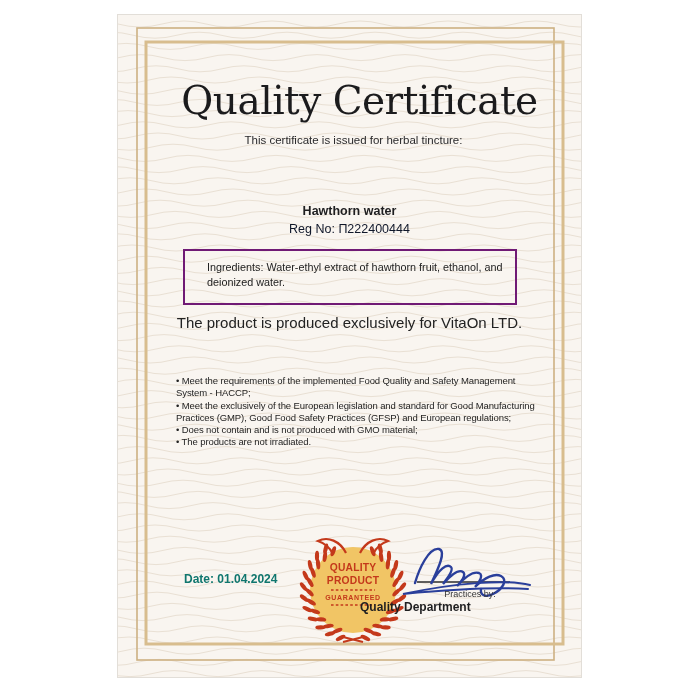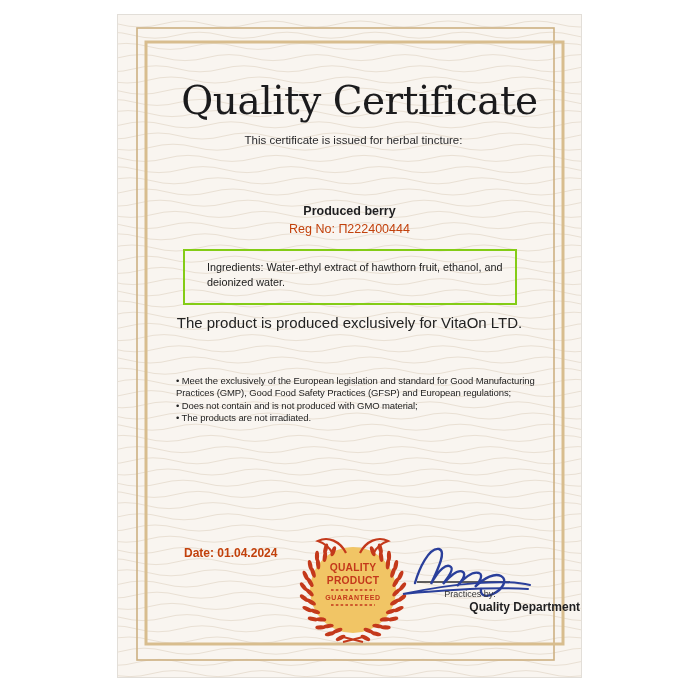--- a/index.html
+++ b/index.html
@@ -12,31 +12,31 @@
     background:#f9f5f0;outline:1px solid #e2ded8;overflow:hidden;
   }
   .abs{position:absolute;}
   .center{left:0;right:0;text-align:center;}
   .title{
     top:64px;font-family:"DejaVu Serif",serif;font-size:39px;line-height:44px;
     color:#1b1b1d;letter-spacing:-0.5px;font-weight:500;padding-left:20px;
   }
   .subtitle{top:119px;font-size:11.5px;color:#2a2a2c;padding-left:8px;}
   .product-name{top:189px;font-size:12.5px;font-weight:bold;color:#1e1e20;}
-  .reg-no{top:207px;font-size:12.5px;color:#c2410c;}
+  .reg-no{top:207px;font-size:12.5px;color:#0f172a;}
   .ing-box{
-    left:65px;top:234px;width:330px;height:52px;border:2px solid #84cc16;
+    left:65px;top:234px;width:330px;height:52px;border:2px solid #701a75;
     background:transparent;
   }
   .ing-text{left:22px;top:9px;width:312px;font-size:10.8px;line-height:15px;color:#222;}
   .exclusive{top:299px;font-size:15px;color:#222;}
   .reqs{left:58px;top:360px;width:368px;font-size:9.5px;line-height:12.3px;letter-spacing:-0.1px;color:#232323;}
-  .date{left:66px;top:531px;font-size:12px;font-weight:600;color:#c2410c;}
+  .date{left:66px;top:557px;font-size:12px;font-weight:600;color:#0f766e;}
   .produced-by{top:574px;left:252px;width:200px;text-align:center;font-size:9px;color:#333;}
-  .department{top:585px;left:242px;width:220px;text-align:right;font-size:12px;line-height:15px;font-weight:600;color:#1f1f21;}
+  .department{top:585px;left:242px;width:220px;text-align:left;font-size:12px;line-height:15px;font-weight:600;color:#1f1f21;}
   svg text.badge-big{font-family:"Liberation Sans",sans-serif;font-weight:bold;font-size:10.3px;letter-spacing:0.2px;text-anchor:middle;}
   svg text.badge-small{font-family:"Liberation Sans",sans-serif;font-weight:bold;font-size:7px;letter-spacing:0.6px;text-anchor:middle;}
 </style>
 </head>
 <body>
 
 <div class="page">
 
   <svg id="waves" class="abs" style="left:0;top:0" width="463" height="662" viewBox="0 0 463 662">
       <path d="M-44,9.0 q22,-6 44,0 q22,6 44,0 q22,-6 44,0 q22,6 44,0 q22,-6 44,0 q22,6 44,0 q22,-6 44,0 q22,6 44,0 q22,-6 44,0 q22,6 44,0 q22,-6 44,0 q22,6 44,0 q22,-6 44,0 q22,6 44,0" fill="none" stroke="#e9e0d4" stroke-width="1"></path>
@@ -101,30 +101,31 @@
     </svg>
 
   <svg class="abs" style="left:0;top:0" width="463" height="662" viewBox="0 0 463 662">
     <rect x="19" y="13" width="417" height="632" fill="none" stroke-width="1.6" stroke="#cdb183"></rect>
     <rect x="28" y="27" width="417" height="602" fill="none" stroke-width="3" stroke="#d8bd8e"></rect>
   </svg>
 
   <div class="abs center title">Quality Certificate</div>
   <div class="abs center subtitle">This certificate is issued for herbal tincture:</div>
 
-  <div class="abs center product-name">Produced berry</div>
+  <div class="abs center product-name">Hawthorn water</div>
   <div class="abs center reg-no">Reg No: П222400444</div>
 
   <div class="abs ing-box">
     <div class="abs ing-text">Ingredients: Water-ethyl extract of hawthorn fruit, ethanol, and deionized water.</div>
   </div>
 
   <div class="abs center exclusive">The product is produced exclusively for VitaOn LTD.</div>
 
   <div class="abs reqs">
+    <div>• Meet the requirements of the implemented Food Quality and Safety Management System - HACCP;</div>
     <div>• Meet the exclusively of the European legislation and standard for Good Manufacturing Practices (GMP), Good Food Safety Practices (GFSP) and European regulations;</div>
     <div>• Does not contain and is not produced with GMO material;</div>
     <div>• The products are not irradiated.</div>
   </div>
 
   <div class="abs date">Date: 01.04.2024</div>
 
   <svg class="abs" style="left:175px;top:514px" width="120" height="120" viewBox="0 0 120 120">
     <circle cx="60" cy="61" r="43" fill="#f1c565"></circle>
     <g id="wreath">

